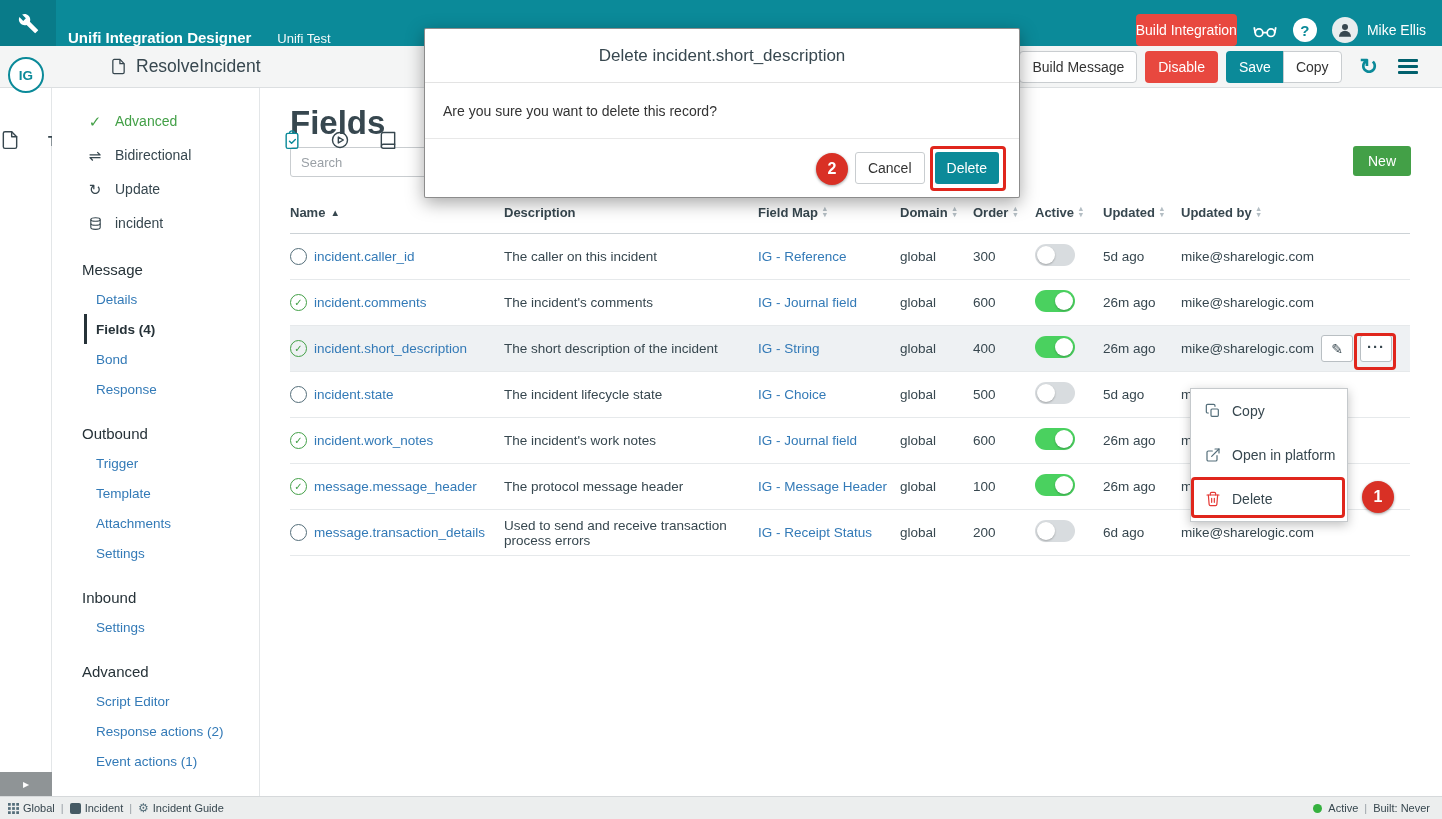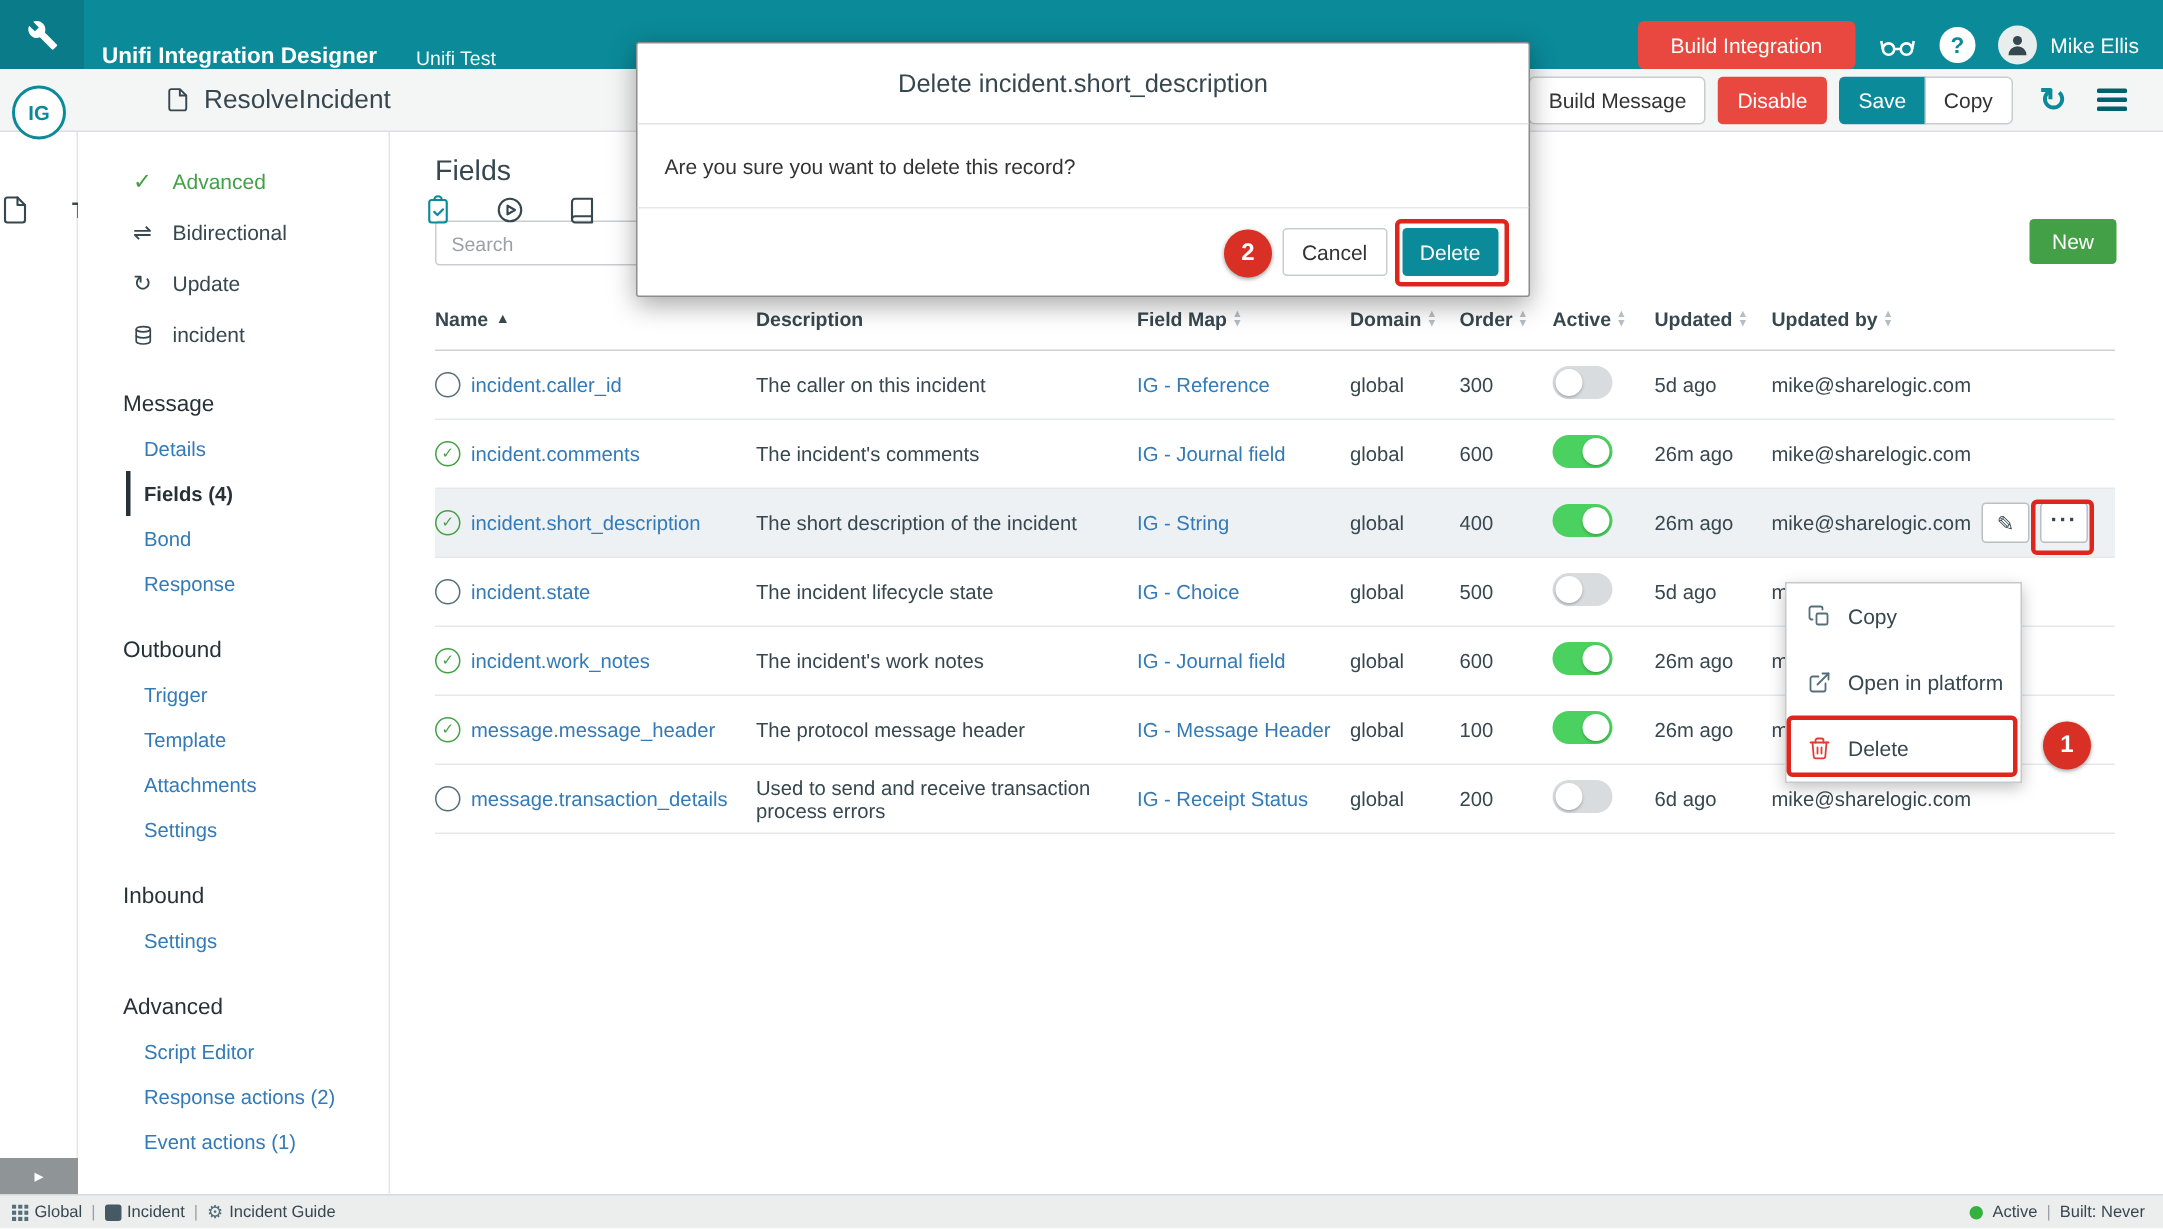--- a/index.html
+++ b/index.html
@@ -13,21 +13,21 @@
   svg{display:block}
 
   
   .topbar{position:absolute;top:0;left:0;right:0;height:46px;background:var(--teal);
           display:flex;align-items:flex-end;color:#fff;z-index:10}
   .brand-box{width:56px;height:46px;display:flex;align-items:center;justify-content:center;background:rgba(0,0,0,.10)}
   .app-title{font-size:15px;font-weight:700;margin-left:12px;white-space:nowrap}
   .env{font-size:13px;margin-left:26px;opacity:.95}
   .top-right{margin-left:auto;display:flex;align-items:center;gap:15px;padding-right:16px}
   .btn-build-integration{background:var(--red);color:#fff;border:none;border-radius:4px;
-        font-size:14px;padding:8px 22px;font-family:inherit;cursor:pointer}
+        font-size:14px;padding:8px 0;font-family:inherit;cursor:pointer}
   .help-badge{width:24px;height:24px;border-radius:50%;background:#fff;color:var(--teal);
         font-weight:700;font-size:15px;display:flex;align-items:center;justify-content:center}
   .avatar{width:26px;height:26px;border-radius:50%;background:#e8edee;display:flex;align-items:center;justify-content:center}
   .user-name{font-size:14px;margin-left:-6px}
 
   
   .subheader{position:absolute;top:46px;left:0;right:0;height:42px;background:#f4f5f5;
         border-bottom:1px solid #dcdfe1;display:flex;align-items:center;z-index:5}
   .sub-title{display:flex;align-items:center;gap:9px;margin-left:110px;font-size:17.5px;color:var(--ink)}
   .sub-actions{margin-left:auto;display:flex;align-items:center;padding-right:14px}
@@ -63,21 +63,21 @@
       border-right:1px solid #e3e6e8;z-index:4;padding-top:16px}
   .badge-row{height:34px;display:flex;align-items:center;gap:11px;padding-left:34px;font-size:14px;color:var(--ink);cursor:pointer}
   .badge-row.green{color:var(--green)}
   .badge-ic{width:18px;display:flex;justify-content:center;font-size:15px;line-height:1}
   .sec-h{margin-top:14px;height:30px;display:flex;align-items:center;padding-left:30px;font-size:15px;color:#263238}
   .nav-item{height:30px;display:flex;align-items:center;padding-left:44px;font-size:13.5px;color:var(--link);cursor:pointer}
   .nav-item.active{color:#263238;font-weight:700;padding-left:9px;margin-left:32px;border-left:3px solid #263238}
 
   
   .main{position:absolute;top:88px;left:260px;right:0;bottom:23px;background:#fff}
-  .page-title{position:absolute;left:30px;top:16px;font-size:19px;color:var(--ink);font-weight:400}
+  .page-title{position:absolute;left:30px;top:16px;font-size:33px;color:var(--ink);font-weight:700}
   .search{position:absolute;left:30px;top:59px;width:238px;height:30px;border:1px solid #c9cdd0;border-radius:3px;
       padding:0 10px;font-size:13px;color:#333;font-family:inherit}
   .search::placeholder{color:#9aa0a6}
   .btn-new{position:absolute;right:31px;top:58px;background:var(--green);color:#fff;border:none;border-radius:3px;
       font-size:14px;padding:7px 15px;font-family:inherit;cursor:pointer}
 
   .table{position:absolute;left:30px;right:32px;top:112px}
   .thead,.trow{display:grid;grid-template-columns:24px 190px 254px 142px 73px 62px 68px 78px 140px 1fr;align-items:center}
   .thead{height:34px;border-bottom:1px solid #ccd2d6;font-size:13px;font-weight:700;color:var(--ink)}
   .th{display:flex;align-items:center;gap:5px;cursor:pointer}

